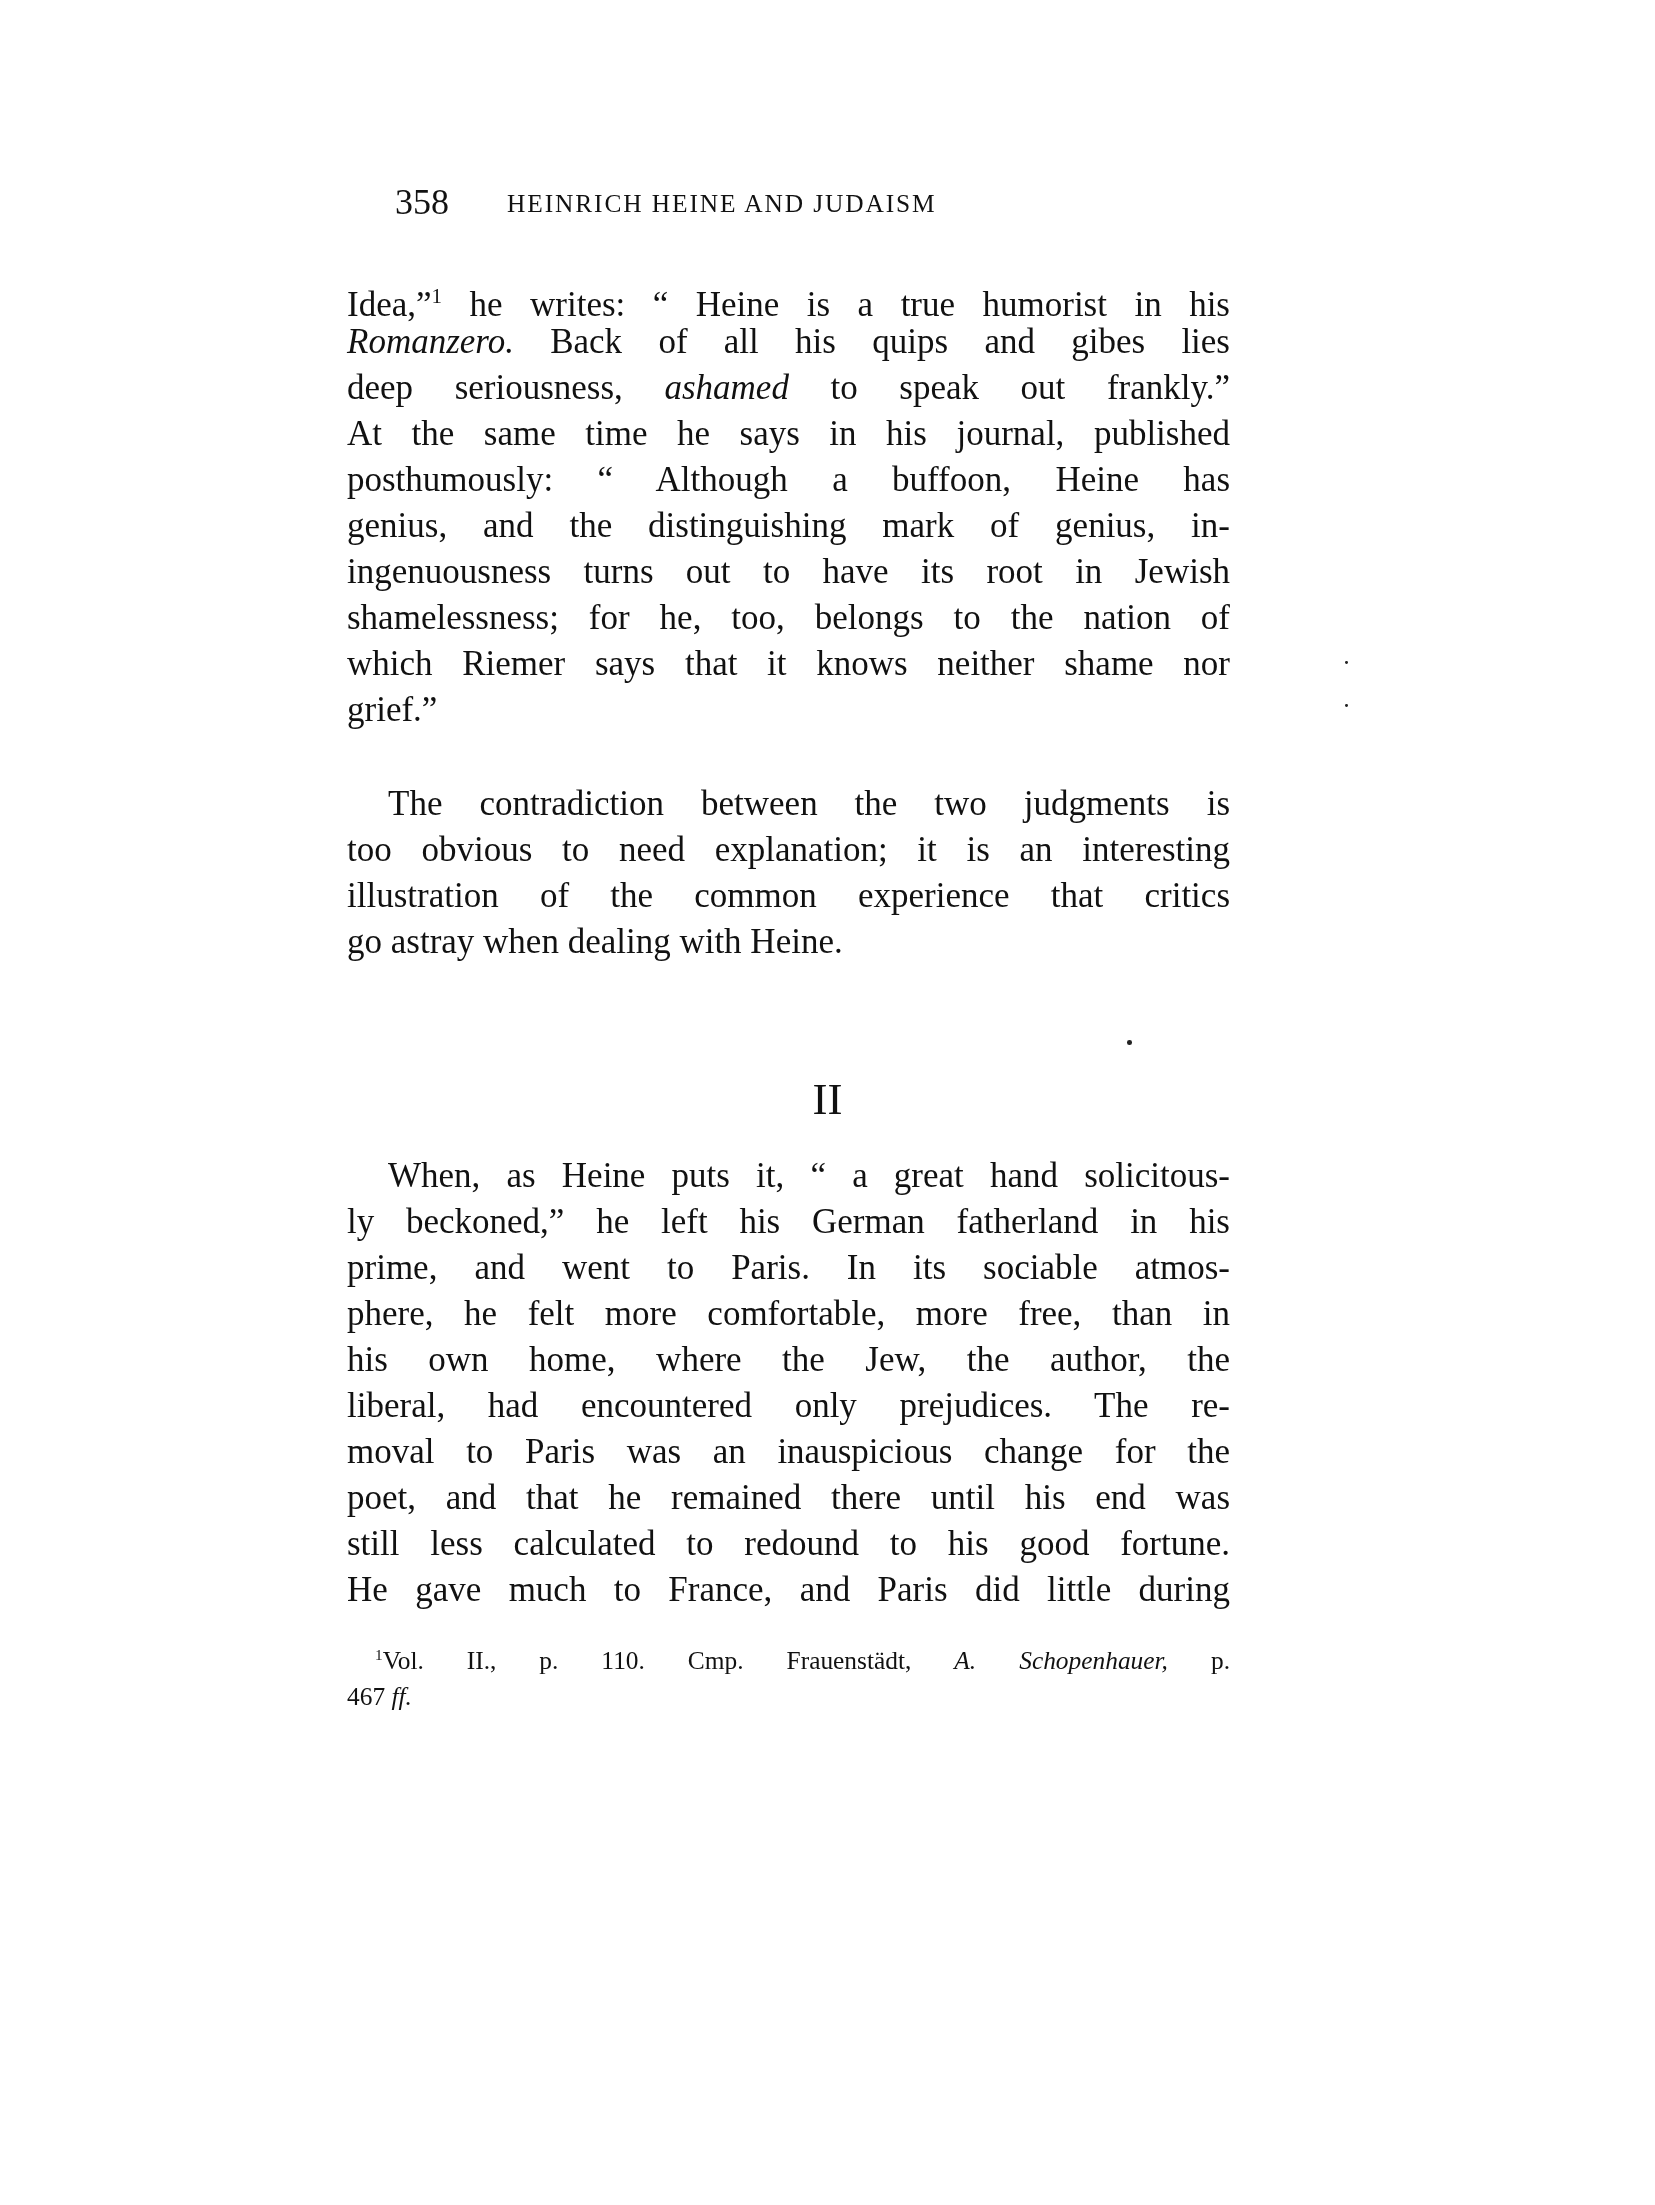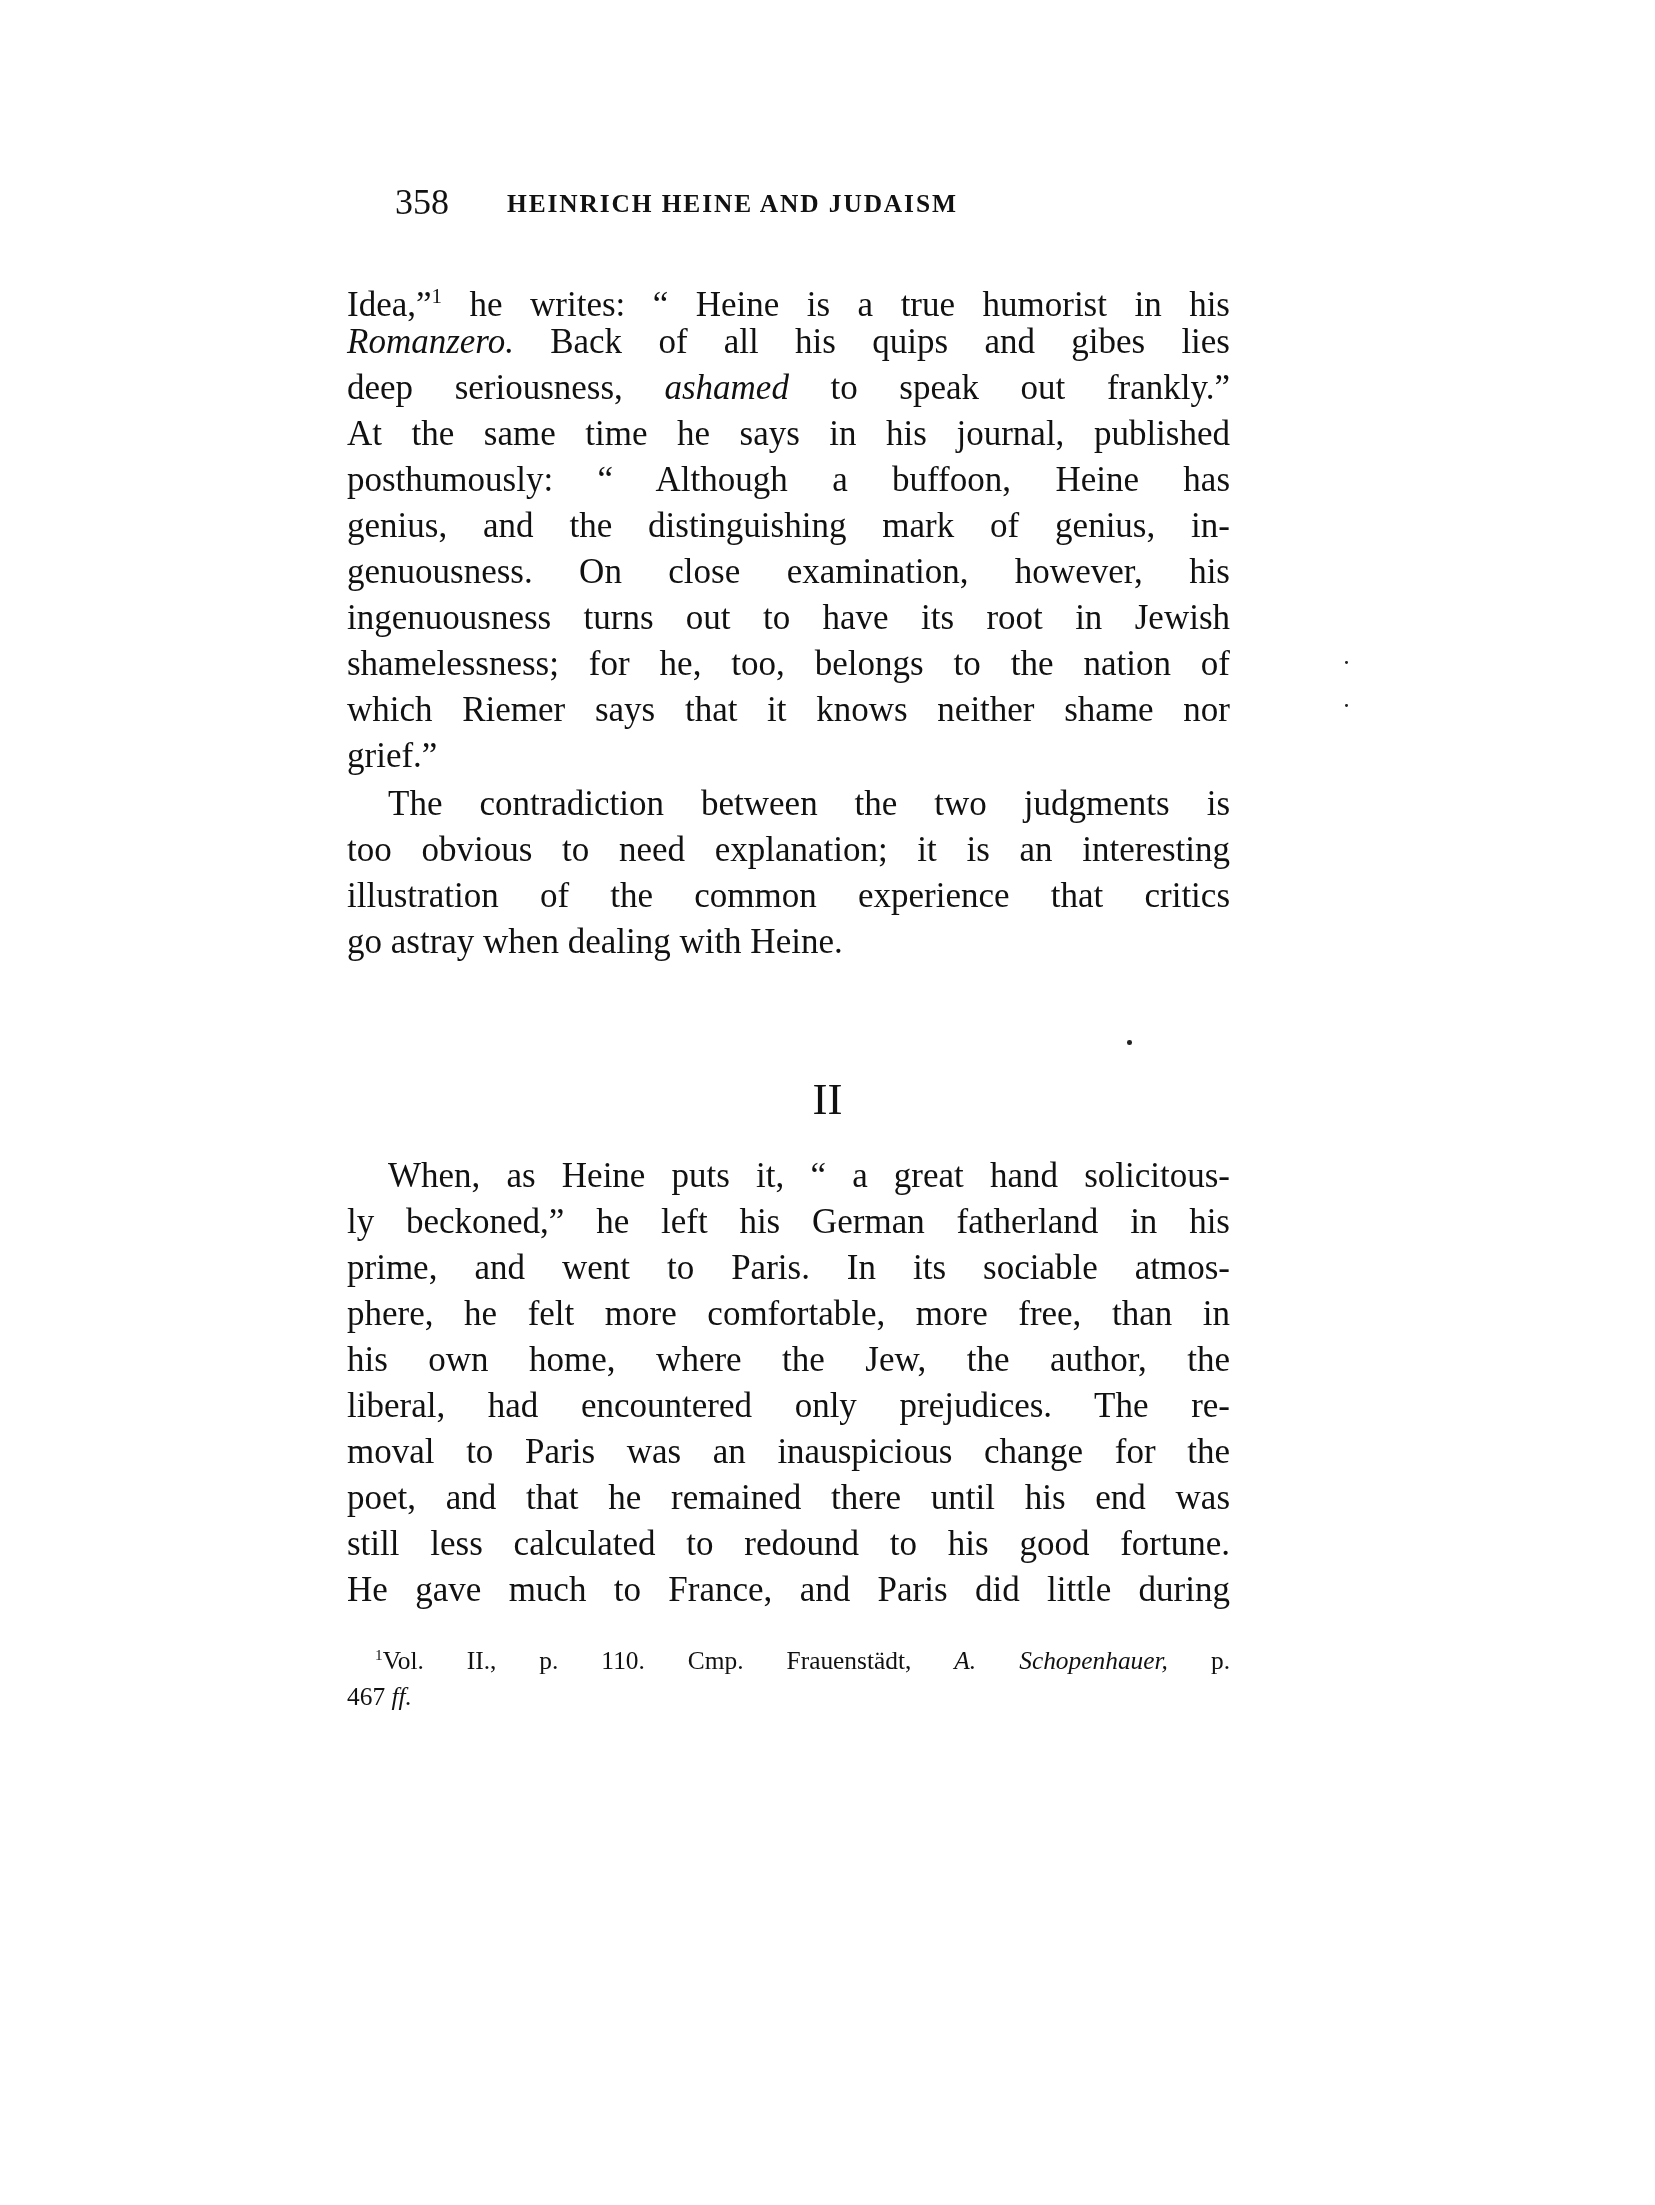--- a/index.html
+++ b/index.html
@@ -1,20 +1,20 @@
 <!DOCTYPE html>
 <html style="font-size:15px"><head>
 <meta charset="utf-8">
 <style>
   html, body { margin: 0; padding: 0; background: #ffffff; }
   body { width: 1655px; height: 2205px; position: relative; overflow: hidden;
          font-family: "Liberation Serif", "DejaVu Serif", serif; color: #111; }
   .header { position: absolute; top: 181px; left: 347px; width: 904px; height: 47px; }
   .pagenum { position: absolute; left: 0; top: 0; font-size: 36px; margin-left: 48px; }
-  .running-title { position: absolute; left: 160px; top: 7.5px; font-size: 25.4px; font-weight: bold; letter-spacing: 1.9px; }
+  .running-title { position: absolute; left: 160px; top: 7.5px; font-size: 25.4px; font-weight: normal; letter-spacing: 1.9px; }
   .body-block { position: absolute; left: 347px; width: 883px; }
   .line { font-size: 35px; line-height: 46px; white-space: nowrap; text-align: justify; text-align-last: justify; height: 46px; }
   .line.last { text-align-last: left; }
   .line.indent { padding-left: 41px; box-sizing: border-box; }
   .section-head { position: absolute; top: 1073px; left: 0; width: 1655px; text-align: center; font-size: 45px; }
   .footnote { position: absolute; left: 347px; top: 1637px; width: 883px; font-size: 25.4px; line-height: 36px; }
   .fn-line { white-space: nowrap; text-align: justify; text-align-last: justify; }
   .fn-line.last { text-align-last: left; }
   .fn-line.indent { padding-left: 28px; box-sizing: border-box; }
   sup { font-size: 60%; }
@@ -29,21 +29,20 @@
   <span class="running-title">HEINRICH HEINE AND JUDAISM</span>
 </div>
 
 <div class="body-block" style="top:273px;">
   <div class="line"><span>Idea,”</span><sup>1</sup><span> he writes: “ Heine is a true humorist in his</span></div>
   <div class="line"><em>Romanzero.</em><span> Back of all his quips and gibes lies</span></div>
   <div class="line"><span>deep seriousness, </span><em>ashamed</em><span> to speak out frankly.”</span></div>
   <div class="line">At the same time he says in his journal, published</div>
   <div class="line">posthumously: “ Although a buffoon, Heine has</div>
   <div class="line">genius, and the distinguishing mark of genius, in-</div>
-  <div class="line">genuousness. On close examination, however, his</div>
   <div class="line">ingenuousness turns out to have its root in Jewish</div>
   <div class="line">shamelessness; for he, too, belongs to the nation of</div>
   <div class="line">which Riemer says that it knows neither shame nor</div>
   <div class="line last">grief.”</div>
 </div>
 
 <div class="body-block" style="top:781px;">
   <div class="line indent">The contradiction between the two judgments is</div>
   <div class="line">too obvious to need explanation; it is an interesting</div>
   <div class="line">illustration of the common experience that critics</div>

